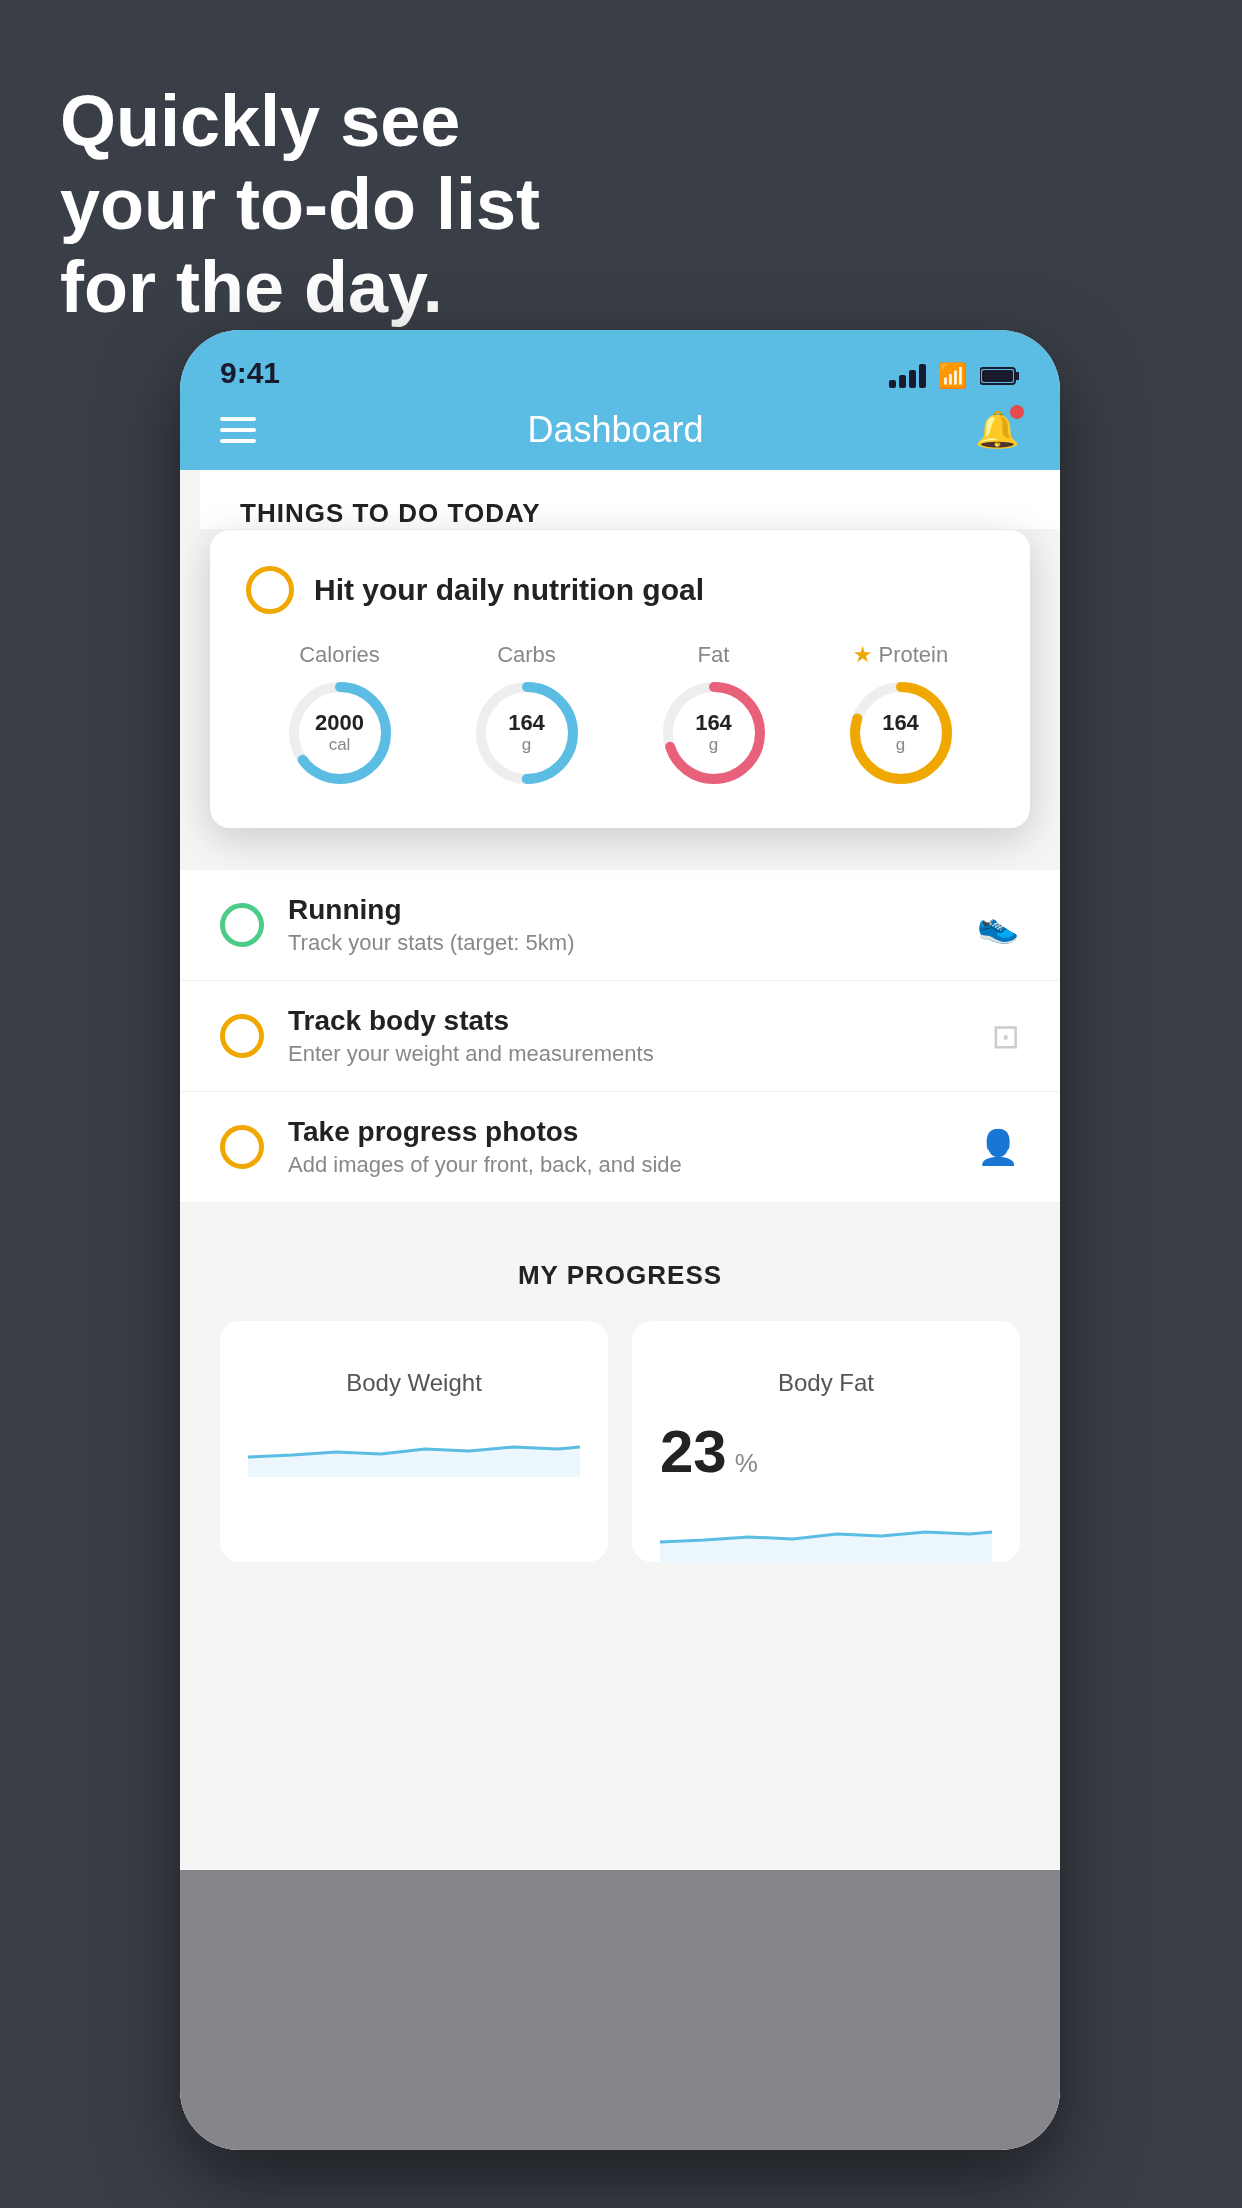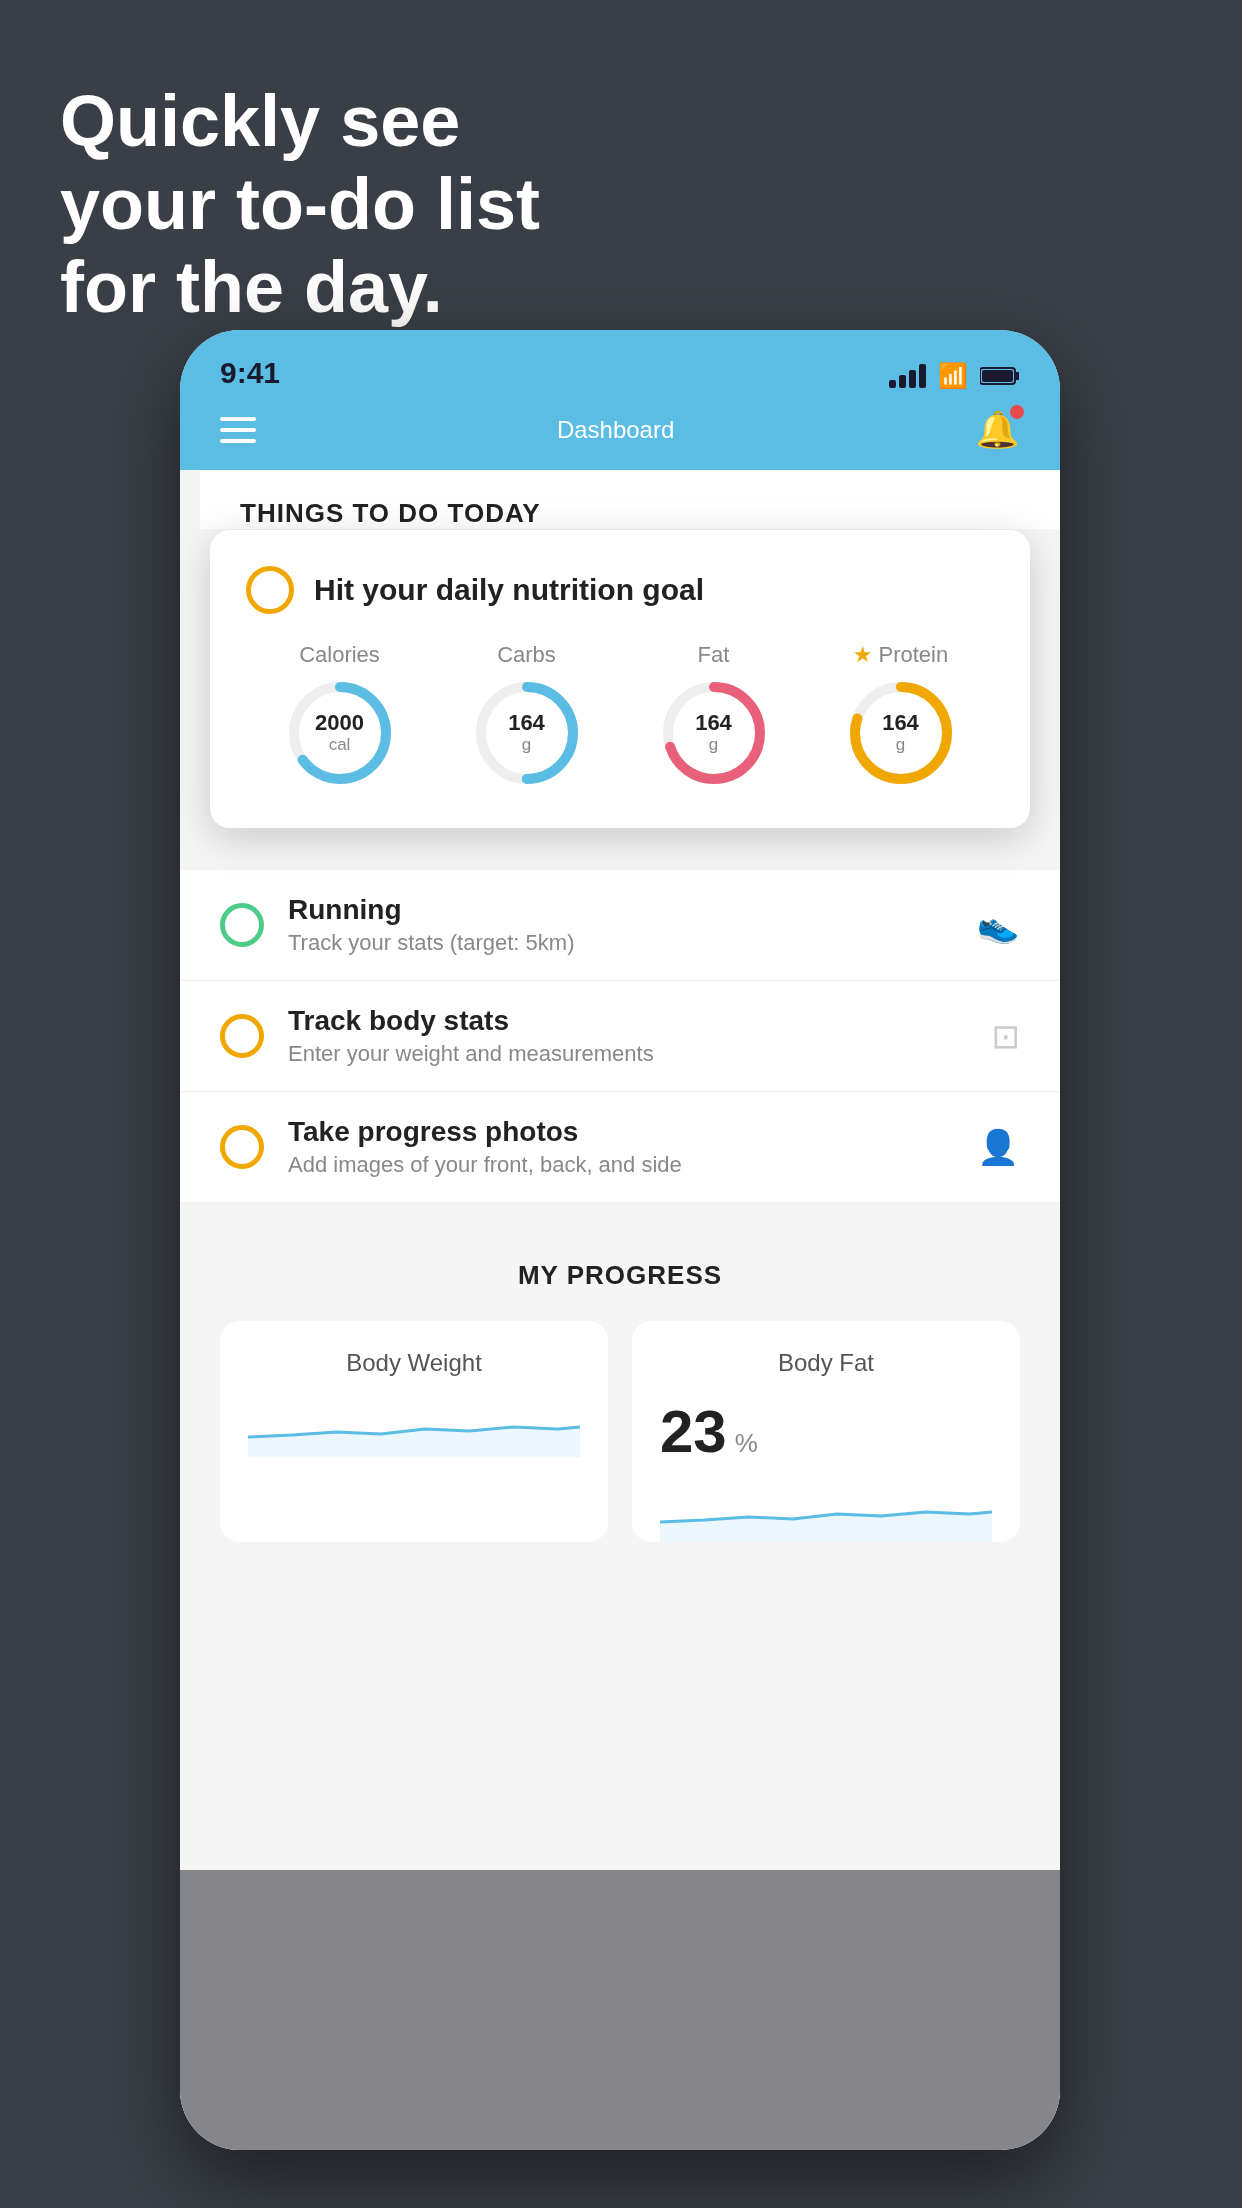--- a/index.html
+++ b/index.html
@@ -75,21 +75,21 @@
     .nav-bar {
       background: #5bbde4;
       height: 80px;
       display: flex;
       align-items: center;
       justify-content: space-between;
       padding: 0 40px;
     }
     .nav-title {
       color: #ffffff;
-      font-size: 24px;
+      font-size: 36px;
       font-weight: 500;
     }
     .hamburger {
       display: flex;
       flex-direction: column;
       gap: 7px;
     }
     .hamburger span {
       display: block;
       width: 36px;
@@ -282,20 +282,21 @@
       border-radius: 20px;
       padding: 28px 28px 0 28px;
       overflow: hidden;
       min-height: 220px;
     }
     .progress-card-title {
       font-size: 24px;
       color: #555555;
       font-weight: 500;
       margin-bottom: 20px;
+      margin-top: 20px;
     }
     .progress-value-row {
       display: flex;
       align-items: baseline;
       gap: 8px;
     }
     .progress-value {
       font-size: 60px;
       font-weight: 700;
       color: #222222;

